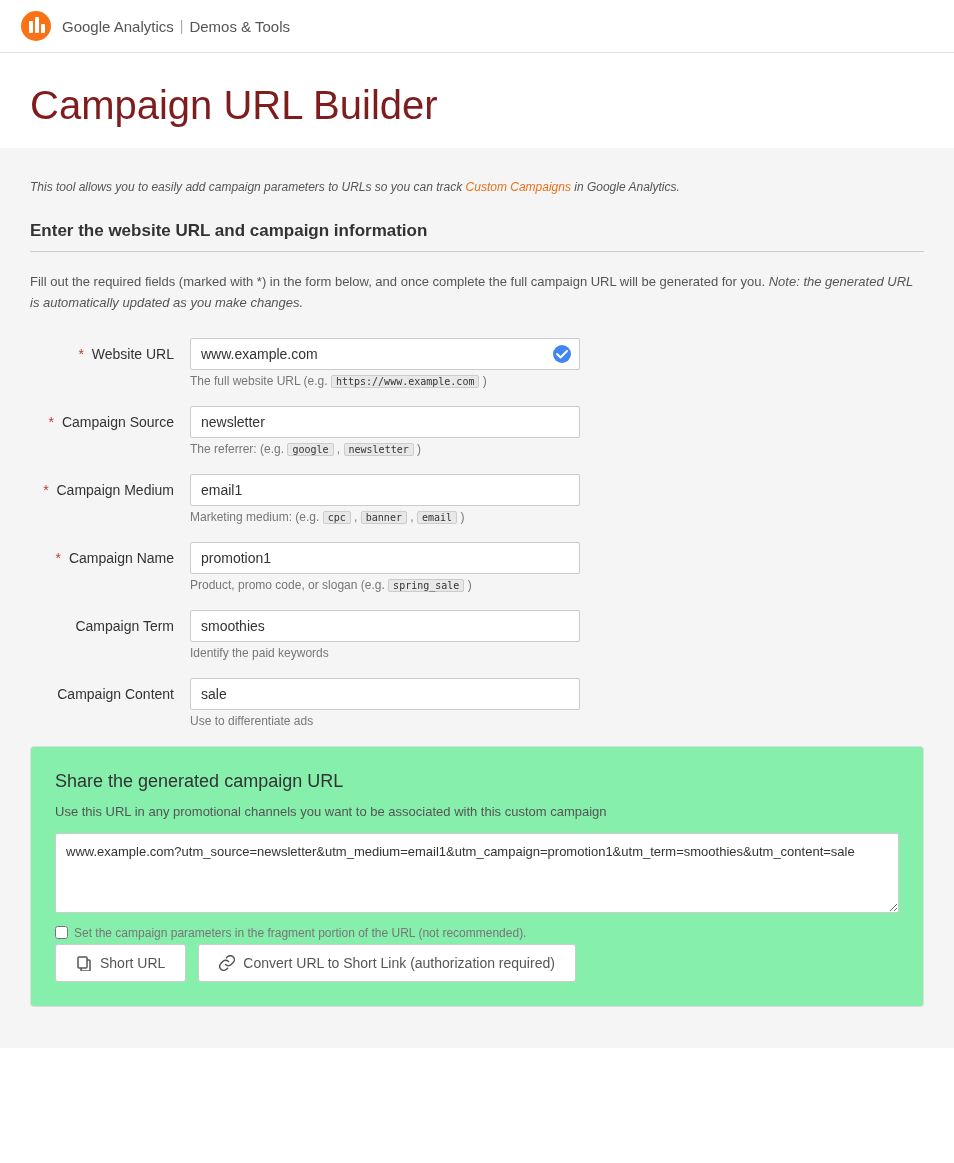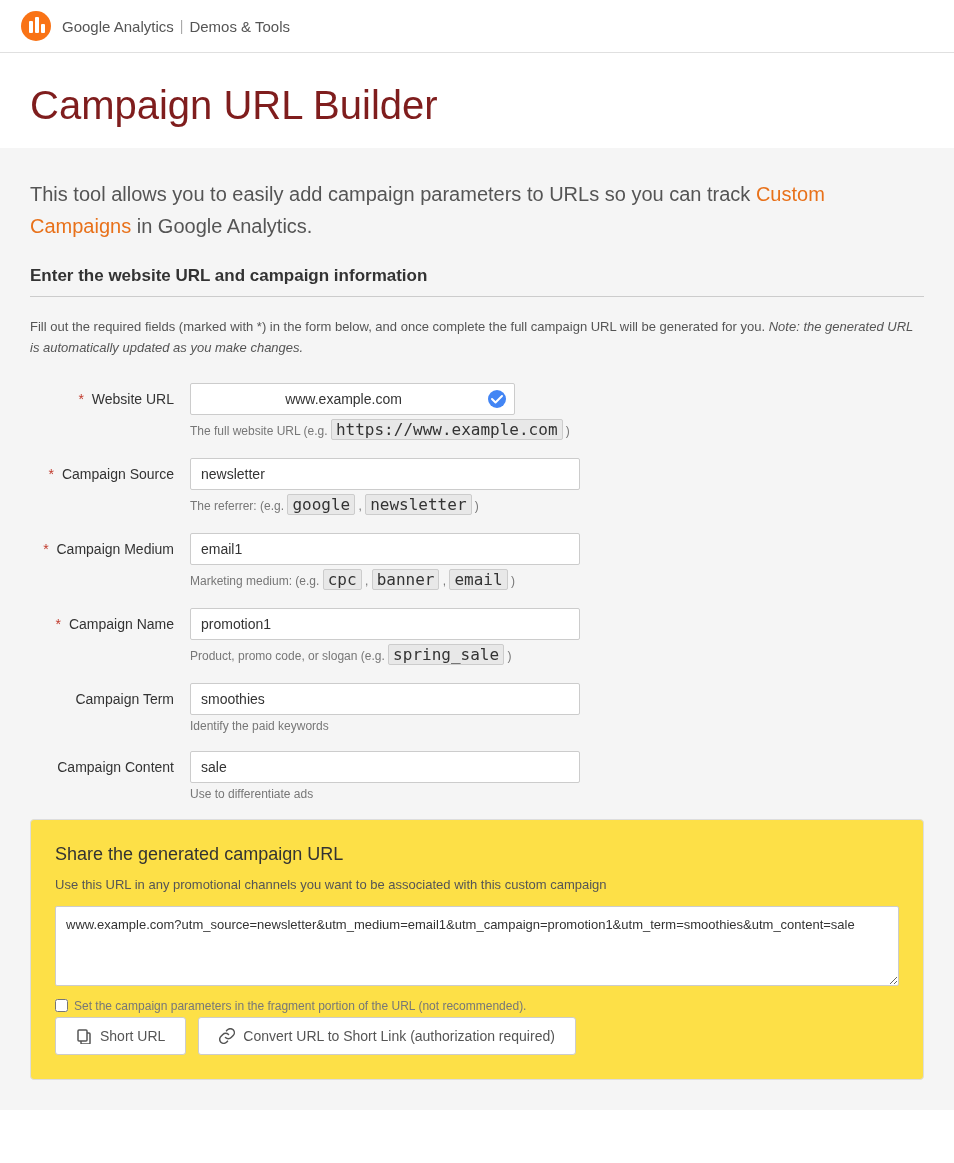--- a/index.html
+++ b/index.html
@@ -44,24 +44,25 @@
     }
 
     
     .content-area {
       background: #f5f5f5;
       padding: 30px 30px;
       min-height: 900px;
     }
 
     .intro-text {
-      font-size: 20px;
+      font-size: 12px;
       color: #555;
       line-height: 1.6;
       margin-bottom: 24px;
+      font-style: italic;
     }
     .intro-link {
       color: #e8711a;
       text-decoration: none;
     }
 
     .section-heading {
       font-size: 17px;
       font-weight: bold;
       color: #333;
@@ -129,27 +130,27 @@
       color: #777;
       margin-top: 4px;
     }
     .hint-code {
       display: inline-block;
       background: #e8e8e8;
       border: 1px solid #ccc;
       border-radius: 2px;
       padding: 0 4px;
       font-family: monospace;
-      font-size: 16px;
+      font-size: 10px;
       color: #333;
     }
 
     
     .share-box {
-      background: #fde047;
+      background: #86efac;
       border: 1px solid #ddd;
       border-radius: 4px;
       padding: 24px;
       margin-top: 10px;
     }
     .share-box-title {
       font-size: 18px;
       font-weight: 300;
       color: #333;
       margin-bottom: 12px;
@@ -242,21 +243,21 @@
     <span>Fill out the required fields (marked with *) in the form below, and once complete the full campaign URL will be generated for you. </span><em>Note: the generated URL is automatically updated as you make changes.</em>
   </p>
 
   <div class="form-row">
     <div class="form-label-col">
       <span class="required-star">*</span>
       <span>Website URL</span>
     </div>
     <div class="form-input-col">
       <div class="input-wrapper">
-        <input type="text" class="form-input" style="width: 325px; padding-right: 28px; text-align: center;" value="www.example.com">
+        <input type="text" class="form-input" style="width: 390px; padding-right: 28px;" value="www.example.com">
         
         <svg class="input-check-icon" viewBox="0 0 20 20">
           <circle cx="10" cy="10" r="9" fill="#4285f4"></circle>
           <polyline points="5,10 8.5,13.5 15,7" stroke="white" stroke-width="2" fill="none" stroke-linecap="round" stroke-linejoin="round"></polyline>
         </svg>
       </div>
       <div class="hint-text">
         <span>The full website URL (e.g. </span><span class="hint-code">https://www.example.com</span><span> )</span>
       </div>
     </div>

